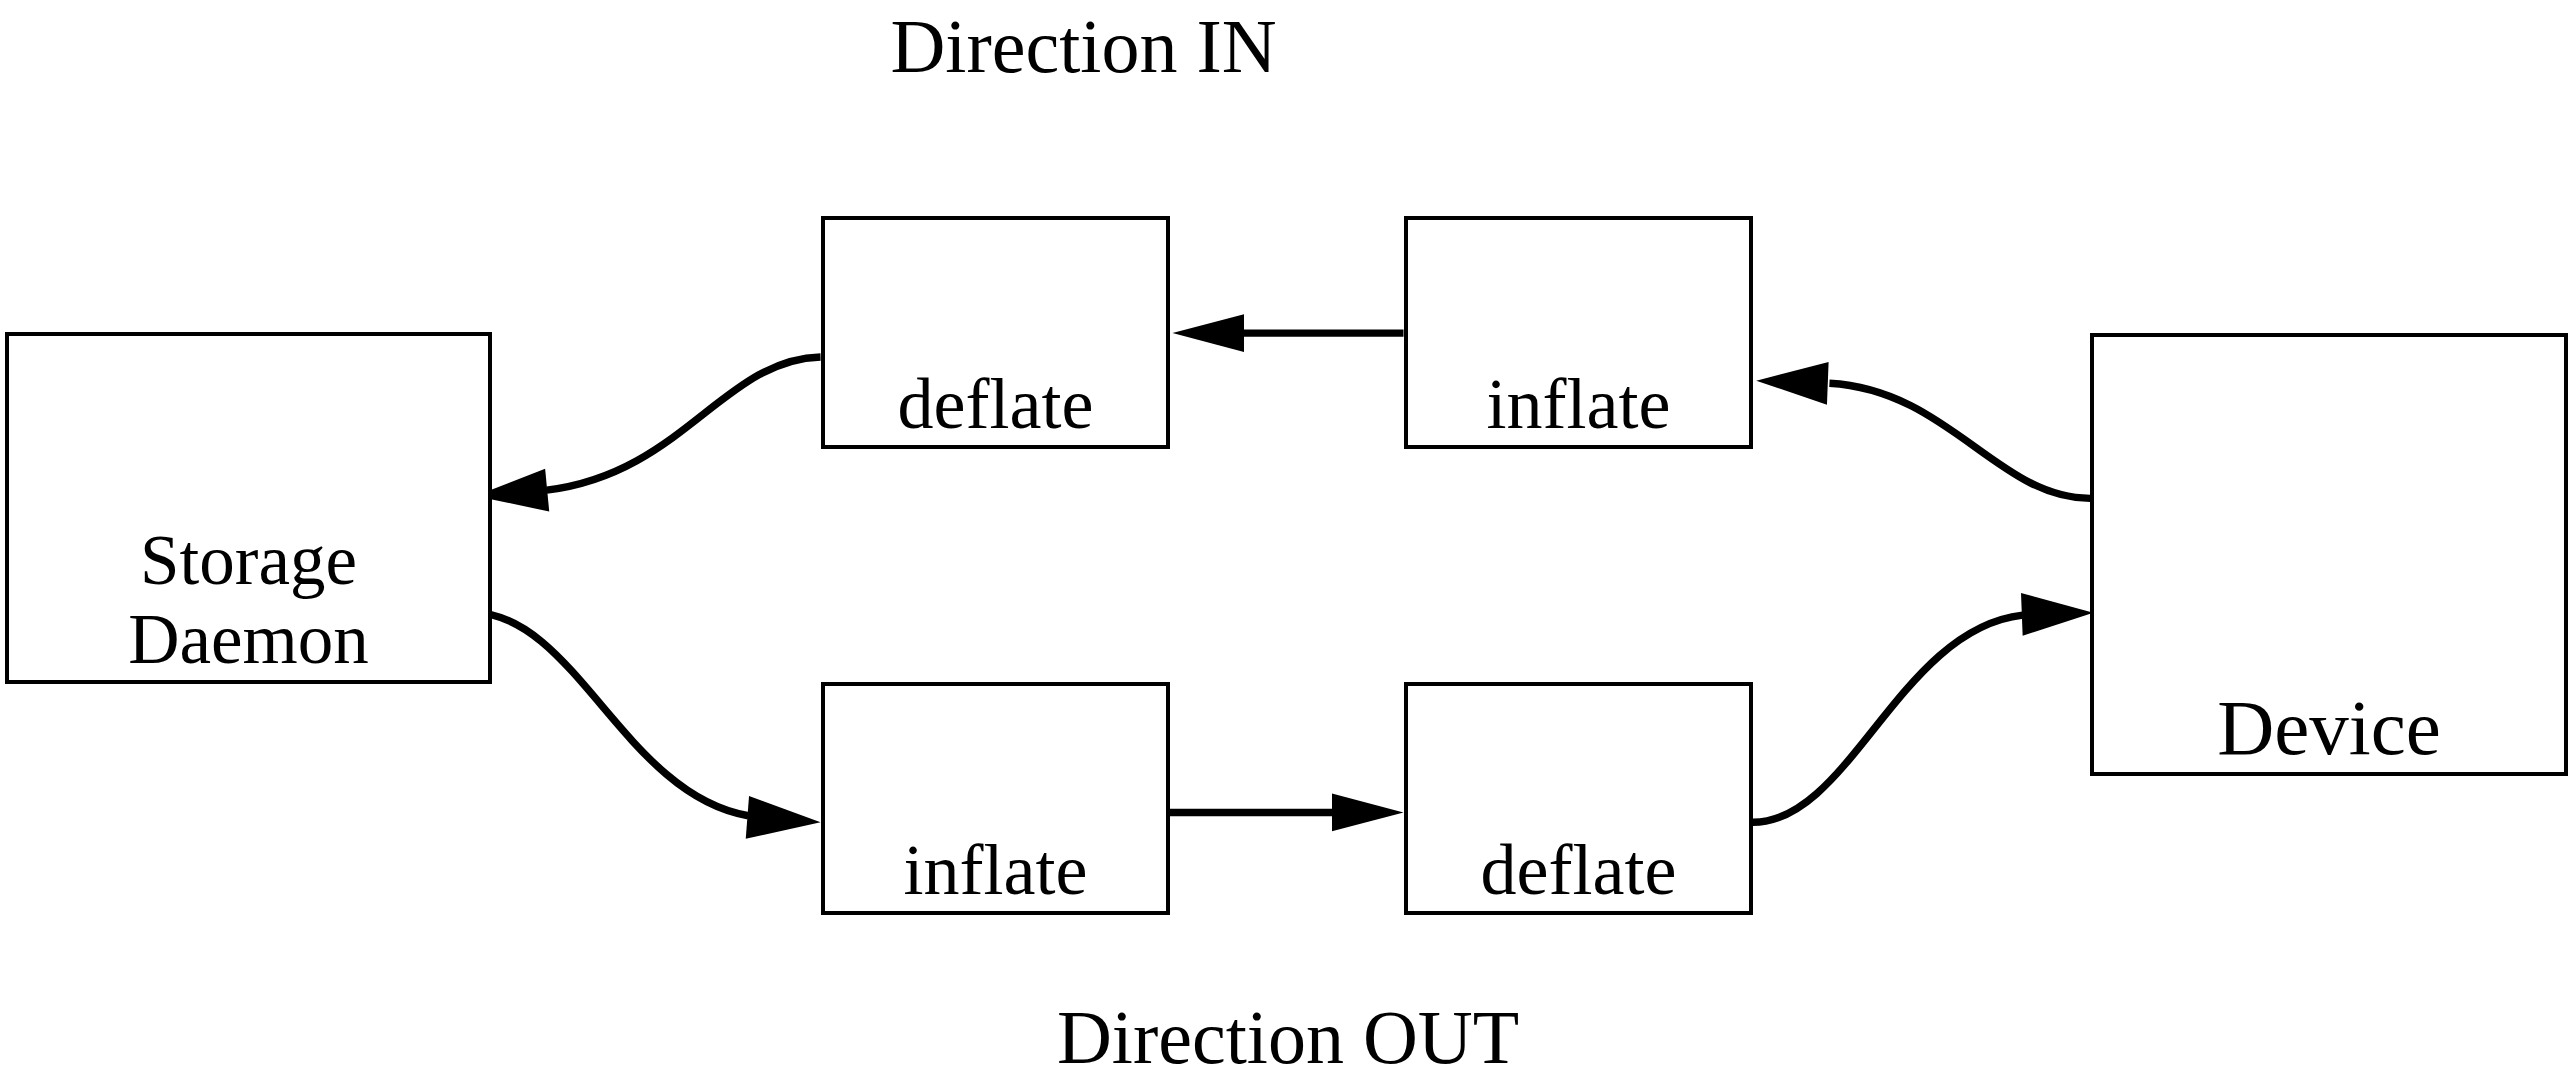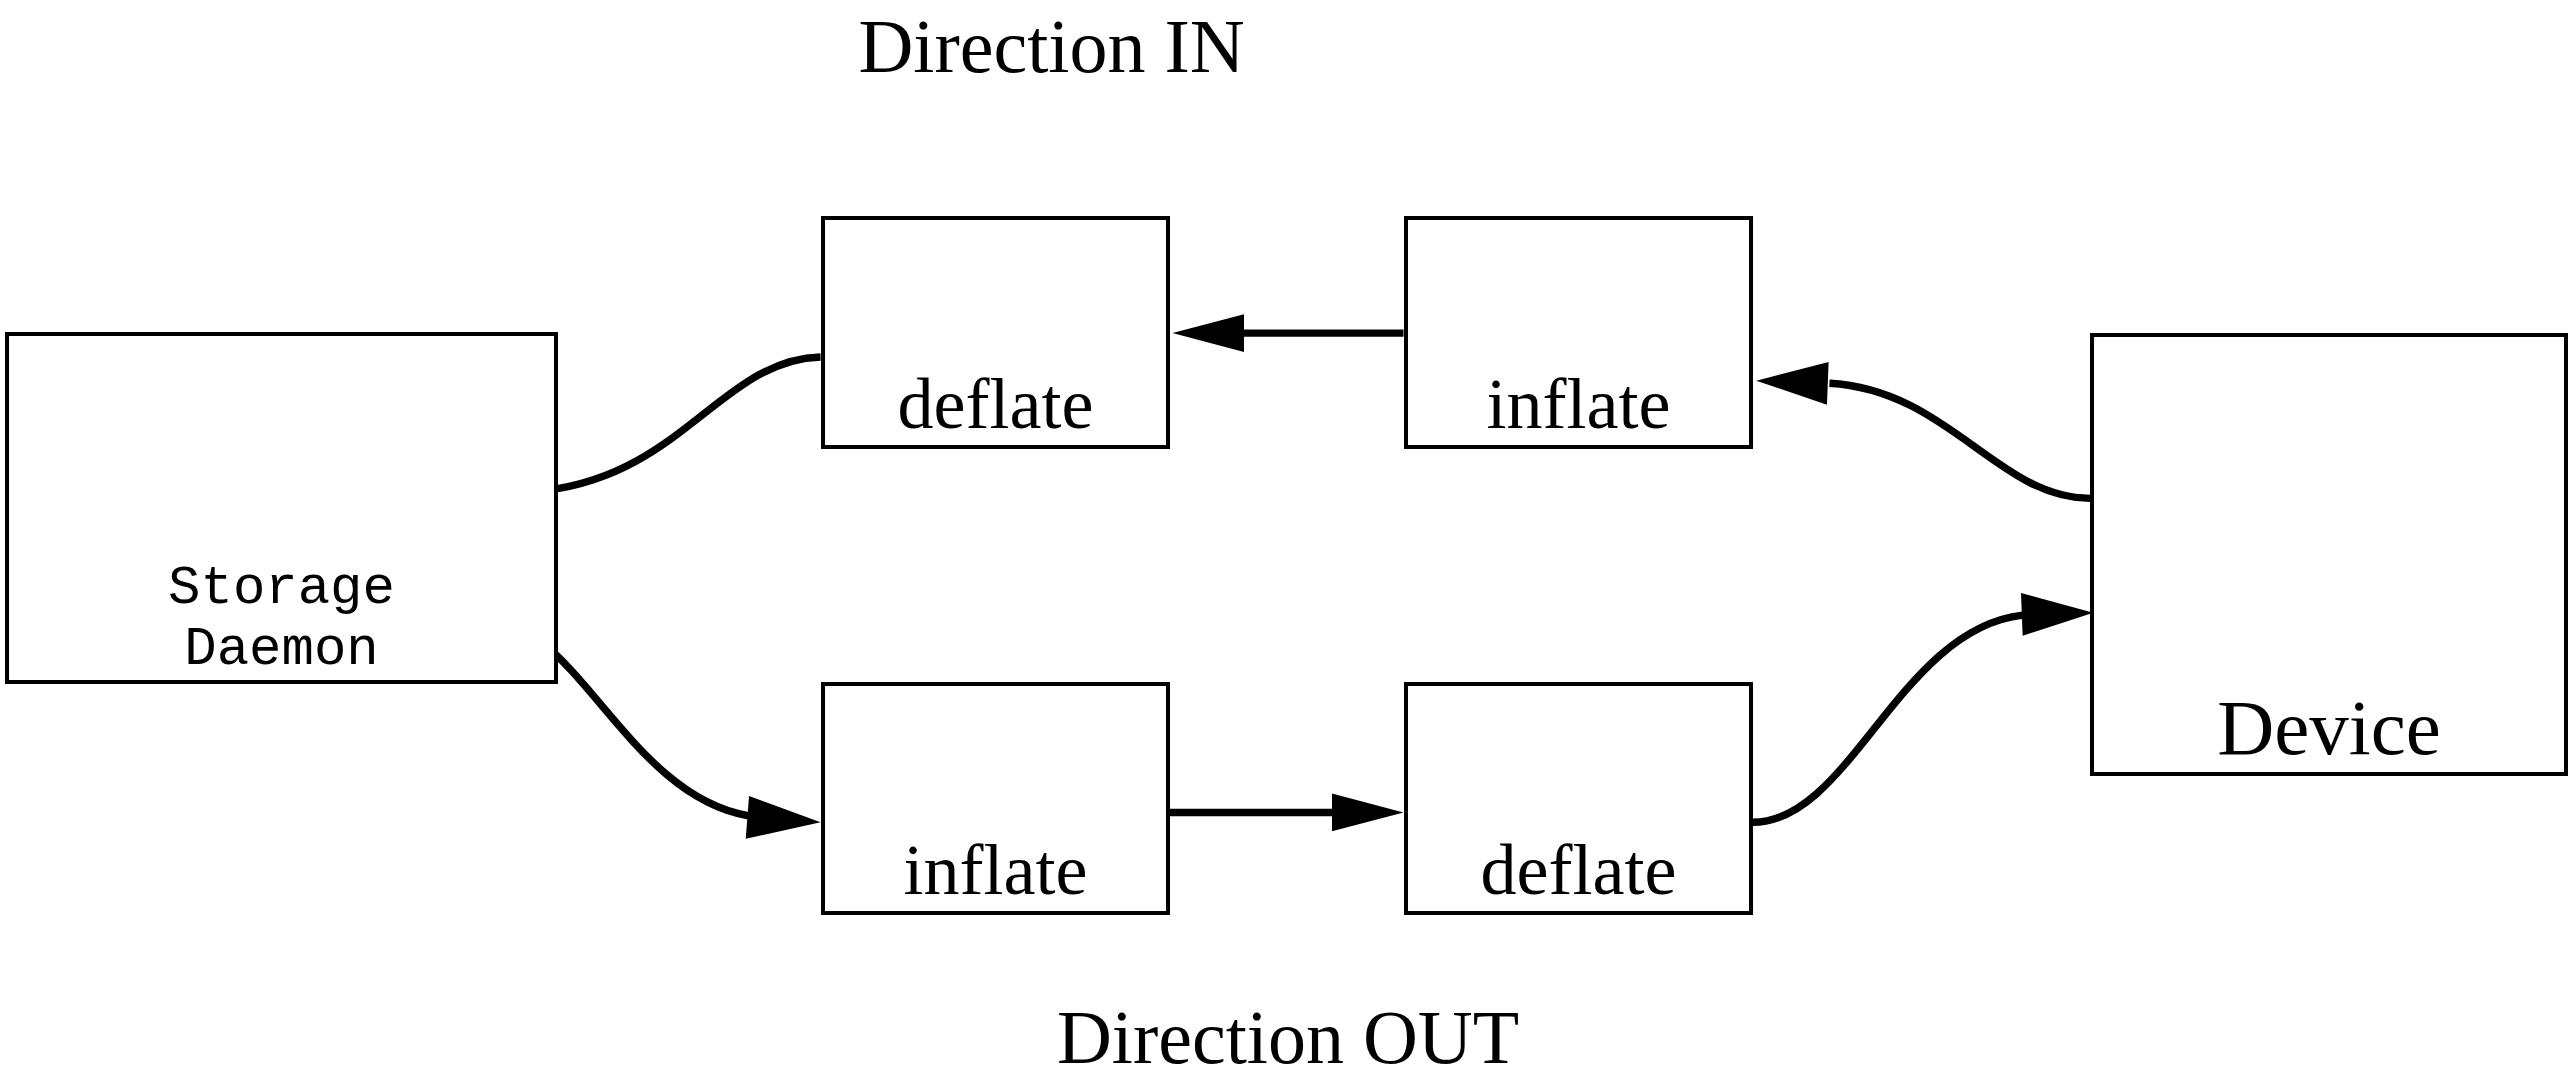--- a/index.html
+++ b/index.html
@@ -28,23 +28,22 @@
     justify-content: flex-end;
     line-height: 1.12;
     color: #000000;
     z-index: 3;
   }
   .node .line {
     display: block;
     white-space: nowrap;
   }
   #node-storage-daemon {
-    left: 5px;  top: 332px;  width: 553px;  height: 352px;
-    font-size: 54px;
-    font-family: Liberation Mono, monospace;
+    left: 5px;  top: 332px;  width: 487px;  height: 352px;
+    font-size: 71px;
   }
   #node-device {
     left: 2090px; top: 333px; width: 478px; height: 443px;
     font-size: 79px;
   }
   #node-deflate-in {
     left: 821px; top: 216px; width: 349px; height: 233px;
     font-size: 72px;
   }
   #node-inflate-in {
@@ -60,21 +59,21 @@
     font-size: 72px;
   }
   .caption {
     position: absolute;
     font-size: 76px;
     line-height: 1;
     white-space: nowrap;
     color: #000000;
     z-index: 2;
   }
-  #caption-direction-in  { left: 0; top: 8.2px;  width: 2103px; text-align: center; }
+  #caption-direction-in  { left: 0; top: 8.2px;  width: 2103px; text-align: center; padding-left: 32px; }
   #caption-direction-out { left: 0; top: 999px; width: 2576px; text-align: center; }
   #edges {
     position: absolute;
     left: 0; top: 0;
     width: 2576px;
     height: 1088px;
     z-index: 1;
   }
   #edges path, #edges polygon { shape-rendering: geometricPrecision; }
 </style>

